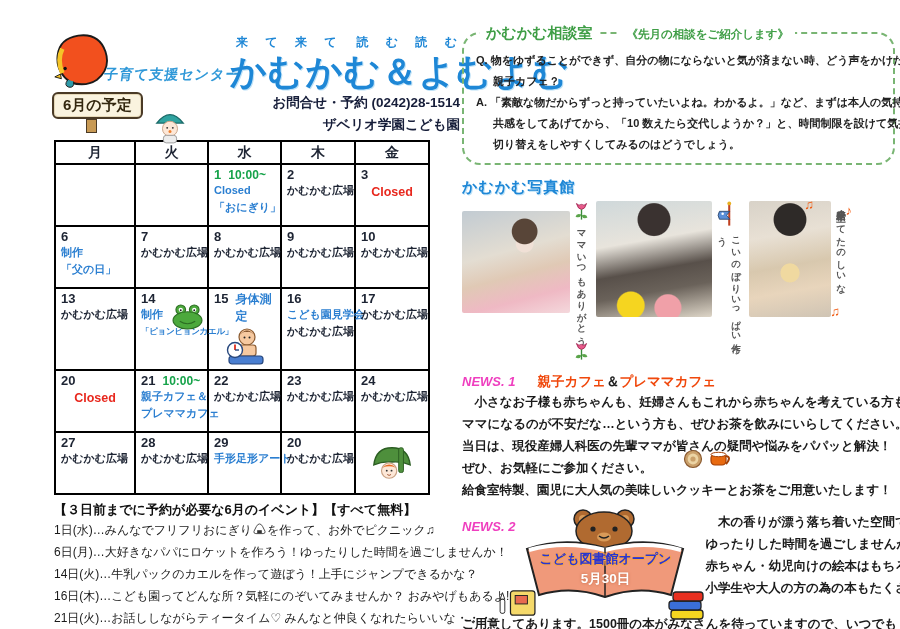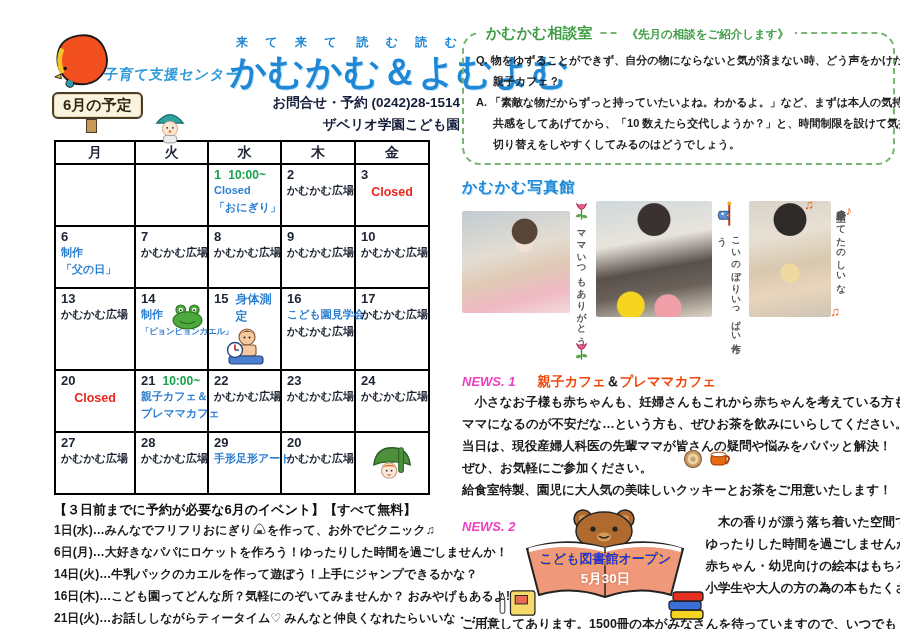--- a/index.html
+++ b/index.html
@@ -38,21 +38,21 @@
   .dark{color:#1d2433;} .blue{color:#2b7fd1;} .green{color:#16a34a;} .red{color:#e8281e;}
   .icon{display:inline-block;line-height:0;}
   .icon svg{display:block;}
   .cell-icon.pos-frog{position:absolute;right:3px;top:15px;width:33px;}
   .cell-icon.pos-scale{display:block;margin:2px auto 0;width:46px;}
   .cell-icon.pos-mushroom{display:block;margin:7px auto 0;width:44px;}
 
   
   .events{margin:6px 0 0 14px;}
   .events-header{font-size:13px;font-weight:bold;color:#111;}
-  .event-line{font-size:12px;font-weight:700;line-height:22px;color:#1a1a1a;white-space:nowrap;}
+  .event-line{font-size:12px;font-weight:400;line-height:22px;color:#1a1a1a;white-space:nowrap;}
   .event-line .icon-onigiri{width:13px;vertical-align:-1px;margin:0 1px;}
 
   
   .consult-box{position:relative;border:2.5px dashed #79b573;border-radius:18px;padding:16px 12px 8px;margin-top:4px;}
   .consult-title-row{position:absolute;top:-10px;left:16px;display:flex;gap:22px;align-items:baseline;}
   .consult-title{background:#fff;padding:0 6px;font-size:15px;font-weight:bold;color:#3f9e46;white-space:nowrap;}
   .consult-sub{background:#fff;padding:0 6px;font-size:11.5px;font-weight:bold;color:#3f9e46;white-space:nowrap;}
   .qa-line{font-size:11px;font-weight:600;line-height:21px;color:#222;white-space:nowrap;}
   .qa-line.indent{padding-left:17px;}
 

